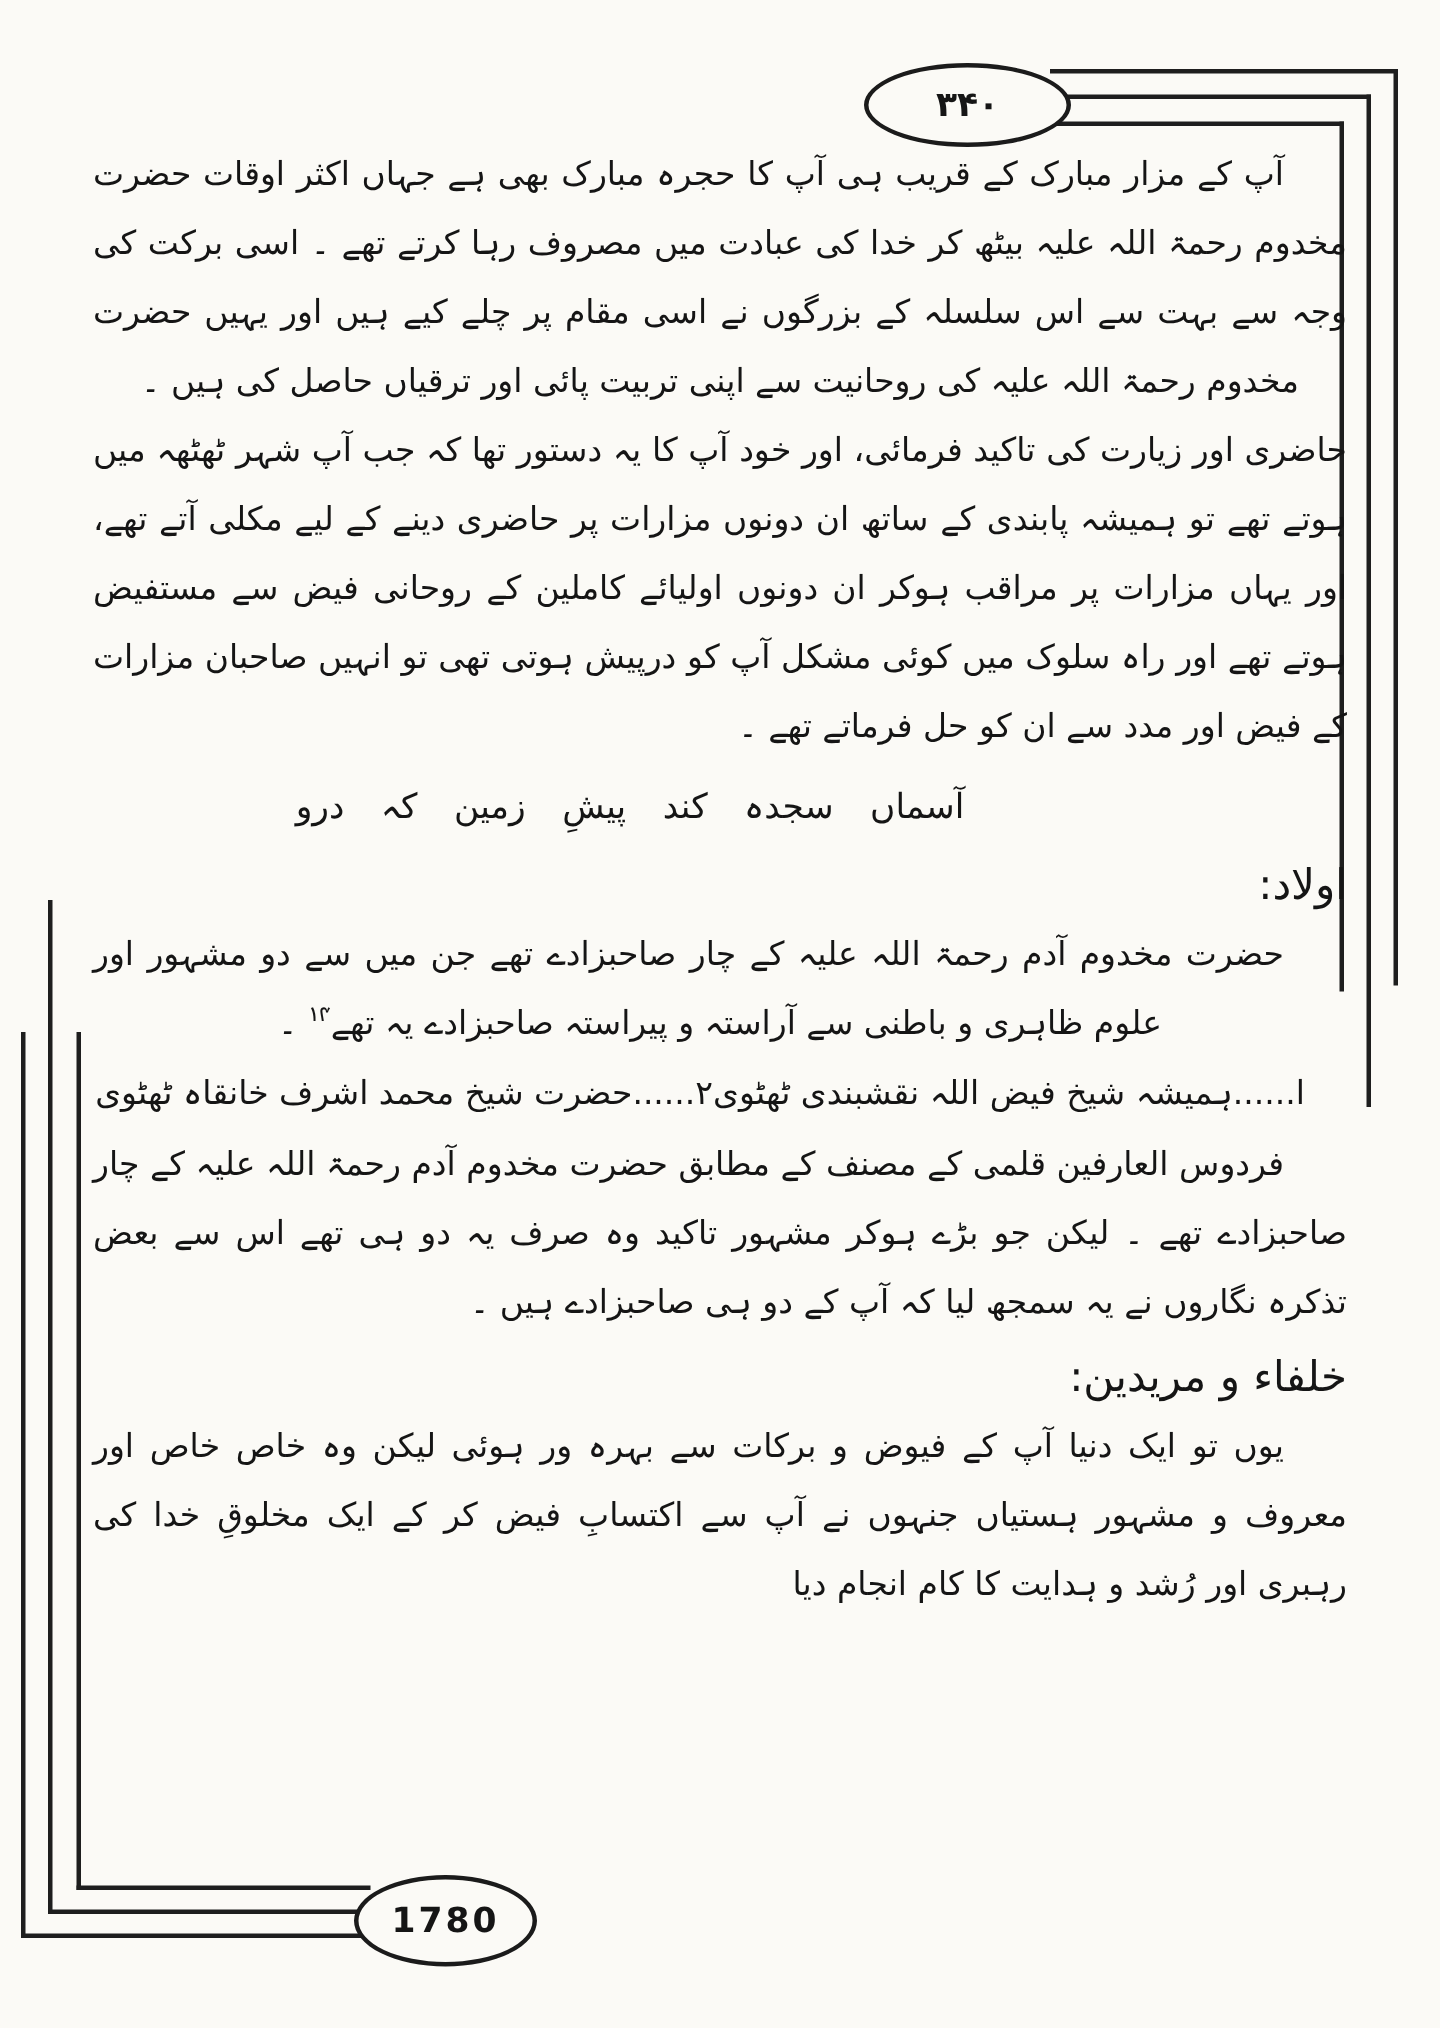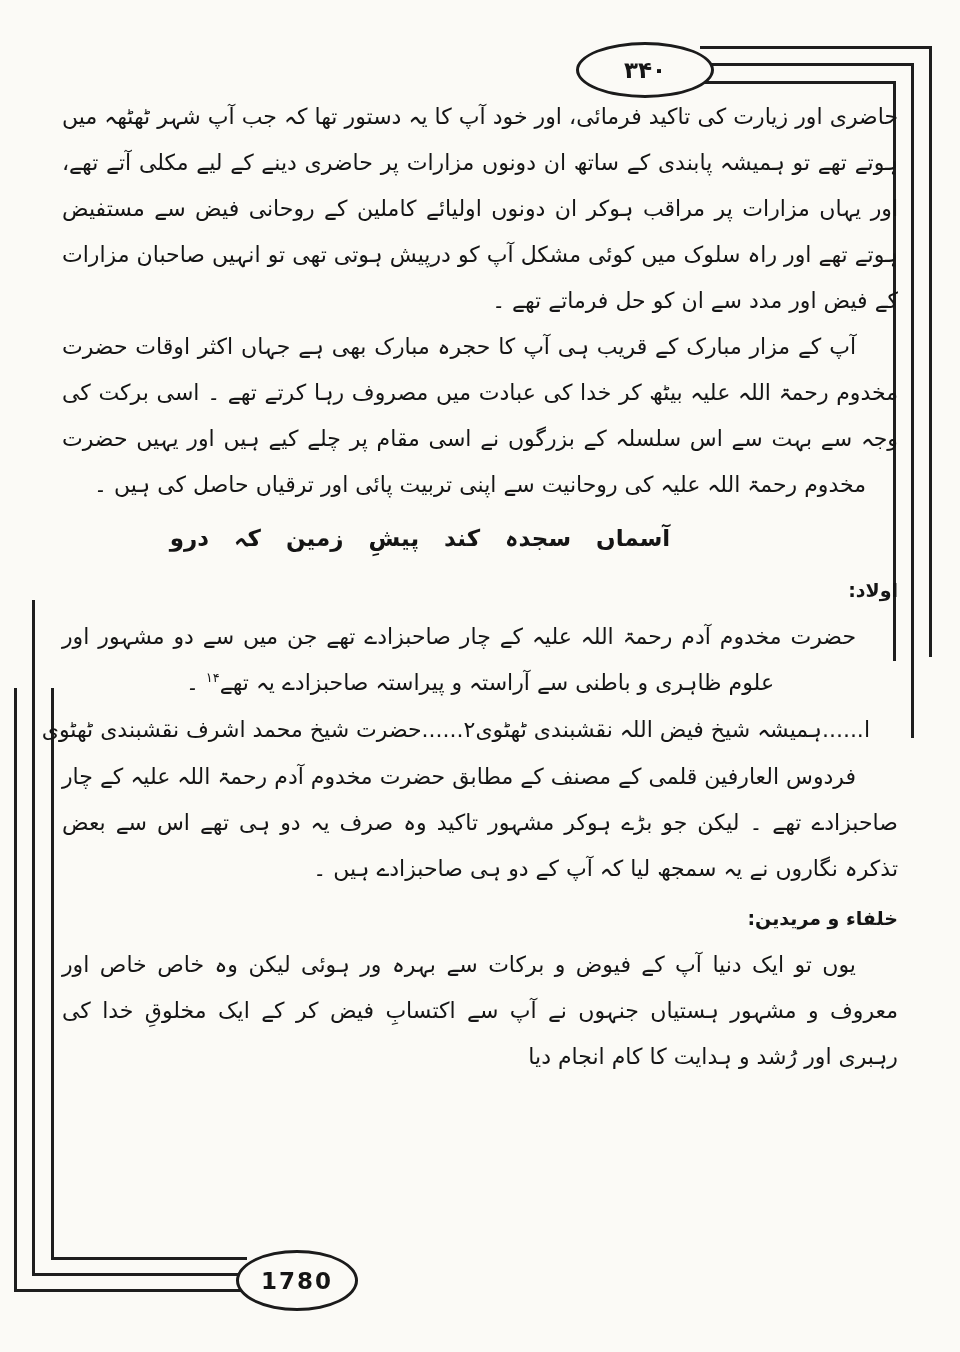--- a/index.html
+++ b/index.html
@@ -21,33 +21,33 @@
   }
   
   .page-body{
     position:absolute;top:94px;right:62px;width:836px;
     direction:rtl;text-align:justify;
     font-size:22px;line-height:46px;
   }
   .para{margin:0;text-align:justify;}
   .indent{text-indent:42px;}
   .center-last{text-align-last:center;}
-  .heading{font-weight:bold;font-size:19px;margin:2px 0 0 0;line-height:48px;}
+  .heading{font-weight:normal;font-size:28px;margin:2px 0 0 0;line-height:48px;}
   .verse{
     position:relative;left:-60px;
     text-align:center;word-spacing:17px;line-height:52px;
-    font-size:23px;margin:4px 0 2px 0;font-weight:bold;
+    font-size:23px;margin:4px 0 2px 0;
   }
   .sons-row{
     display:flex;justify-content:space-between;
     padding:0 28px 0 44px;line-height:48px;
   }
   .son-item{white-space:nowrap;}
   .dots{letter-spacing:2px;}
-  sup.fnote{font-size:13px;line-height:0;}
+  sup.fnote{font-size:13px;line-height:0;font-family:Liberation Serif, serif;}
 </style>
 </head>
 <body>
 
 <div class="hline" style="left:700px;top:46px;width:232px;"></div>
 <div class="hline" style="left:694px;top:63px;width:220px;"></div>
 <div class="hline" style="left:688px;top:81px;width:208px;"></div>
 <div class="vline" style="left:929px;top:46px;height:611px;"></div>
 <div class="vline" style="left:911px;top:63px;height:675px;"></div>
 <div class="vline" style="left:893px;top:81px;height:580px;"></div>
@@ -61,36 +61,36 @@
 
 <div class="oval" style="left:576px;top:42px;width:132px;height:50px;">
   <span>۳۴۰</span>
 </div>
 <div class="oval" style="left:236px;top:1250px;width:116px;height:55px;">
   <span>1780</span>
 </div>
 
 <div class="page-body">
 
+  <p class="para indent center-last">آپ کے مزار مبارک کے قریب ہی آپ کا حجرہ مبارک بھی ہے جہاں اکثر اوقات حضرت مخدوم رحمۃ اللہ علیہ بیٹھ کر خدا کی عبادت میں مصروف رہا کرتے تھے ۔ اسی برکت کی وجہ سے بہت سے اس سلسلہ کے بزرگوں نے اسی مقام پر چلے کیے ہیں اور یہیں حضرت مخدوم رحمۃ اللہ علیہ کی روحانیت سے اپنی تربیت پائی اور ترقیاں حاصل کی ہیں ۔</p>
+
   <p class="para">حاضری اور زیارت کی تاکید فرمائی، اور خود آپ کا یہ دستور تھا کہ جب آپ شہر ٹھٹھہ میں ہوتے تھے تو ہمیشہ پابندی کے ساتھ ان دونوں مزارات پر حاضری دینے کے لیے مکلی آتے تھے، اور یہاں مزارات پر مراقب ہوکر ان دونوں اولیائے کاملین کے روحانی فیض سے مستفیض ہوتے تھے اور راہ سلوک میں کوئی مشکل آپ کو درپیش ہوتی تھی تو انہیں صاحبان مزارات کے فیض اور مدد سے ان کو حل فرماتے تھے ۔</p>
-
-  <p class="para indent center-last">آپ کے مزار مبارک کے قریب ہی آپ کا حجرہ مبارک بھی ہے جہاں اکثر اوقات حضرت مخدوم رحمۃ اللہ علیہ بیٹھ کر خدا کی عبادت میں مصروف رہا کرتے تھے ۔ اسی برکت کی وجہ سے بہت سے اس سلسلہ کے بزرگوں نے اسی مقام پر چلے کیے ہیں اور یہیں حضرت مخدوم رحمۃ اللہ علیہ کی روحانیت سے اپنی تربیت پائی اور ترقیاں حاصل کی ہیں ۔</p>
 
 
   <div class="verse">
     <div>آسماں سجدہ کند پیشِ زمین کہ درو</div>
   </div>
 
   <p class="heading">اولاد:</p>
 
   <p class="para indent center-last"><span>حضرت مخدوم آدم رحمۃ اللہ علیہ کے چار صاحبزادے تھے جن میں سے دو مشہور اور علوم ظاہری و باطنی سے آراستہ و پیراستہ صاحبزادے یہ تھے</span><sup class="fnote">۱۴</sup><span> ۔</span></p>
 
   <div class="sons-row">
     <span class="son-item"><span>ا</span><span class="dots">......</span><span>ہمیشہ شیخ فیض اللہ نقشبندی ٹھٹوی</span></span>
-    <span class="son-item"><span>۲</span><span class="dots">......</span><span>حضرت شیخ محمد اشرف نقشبندی ٹھٹوی</span></span>
+    <span class="son-item"><span>۲</span><span class="dots">......</span><span>حضرت شیخ محمد اشرف خانقاہ ٹھٹوی</span></span>
   </div>
 
   <p class="para indent">فردوس العارفین قلمی کے مصنف کے مطابق حضرت مخدوم آدم رحمۃ اللہ علیہ کے چار صاحبزادے تھے ۔ لیکن جو بڑے ہوکر مشہور تاکید وہ صرف یہ دو ہی تھے اس سے بعض تذکرہ نگاروں نے یہ سمجھ لیا کہ آپ کے دو ہی صاحبزادے ہیں ۔</p>
 
   <p class="heading">خلفاء و مریدین:</p>
 
   <p class="para indent">یوں تو ایک دنیا آپ کے فیوض و برکات سے بہرہ ور ہوئی لیکن وہ خاص خاص اور معروف و مشہور ہستیاں جنہوں نے آپ سے اکتسابِ فیض کر کے ایک مخلوقِ خدا کی رہبری اور رُشد و ہدایت کا کام انجام دیا</p>
 
 </div>
 

